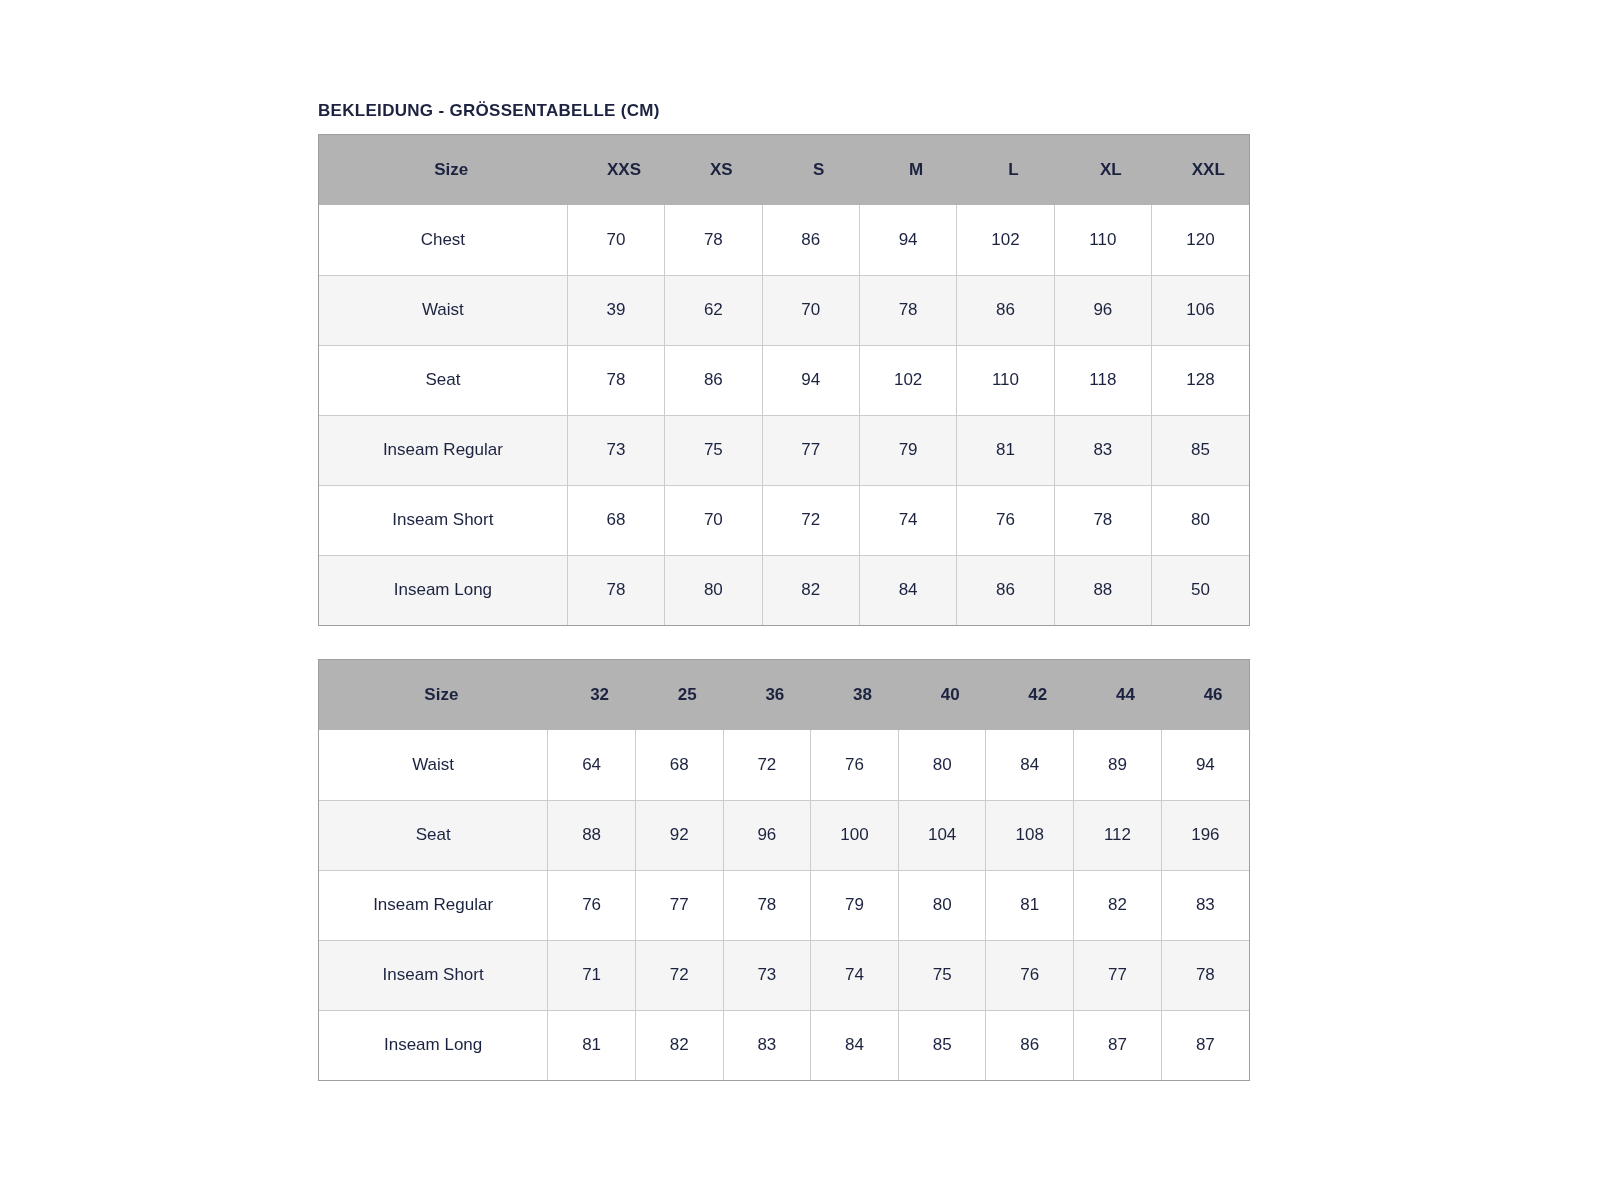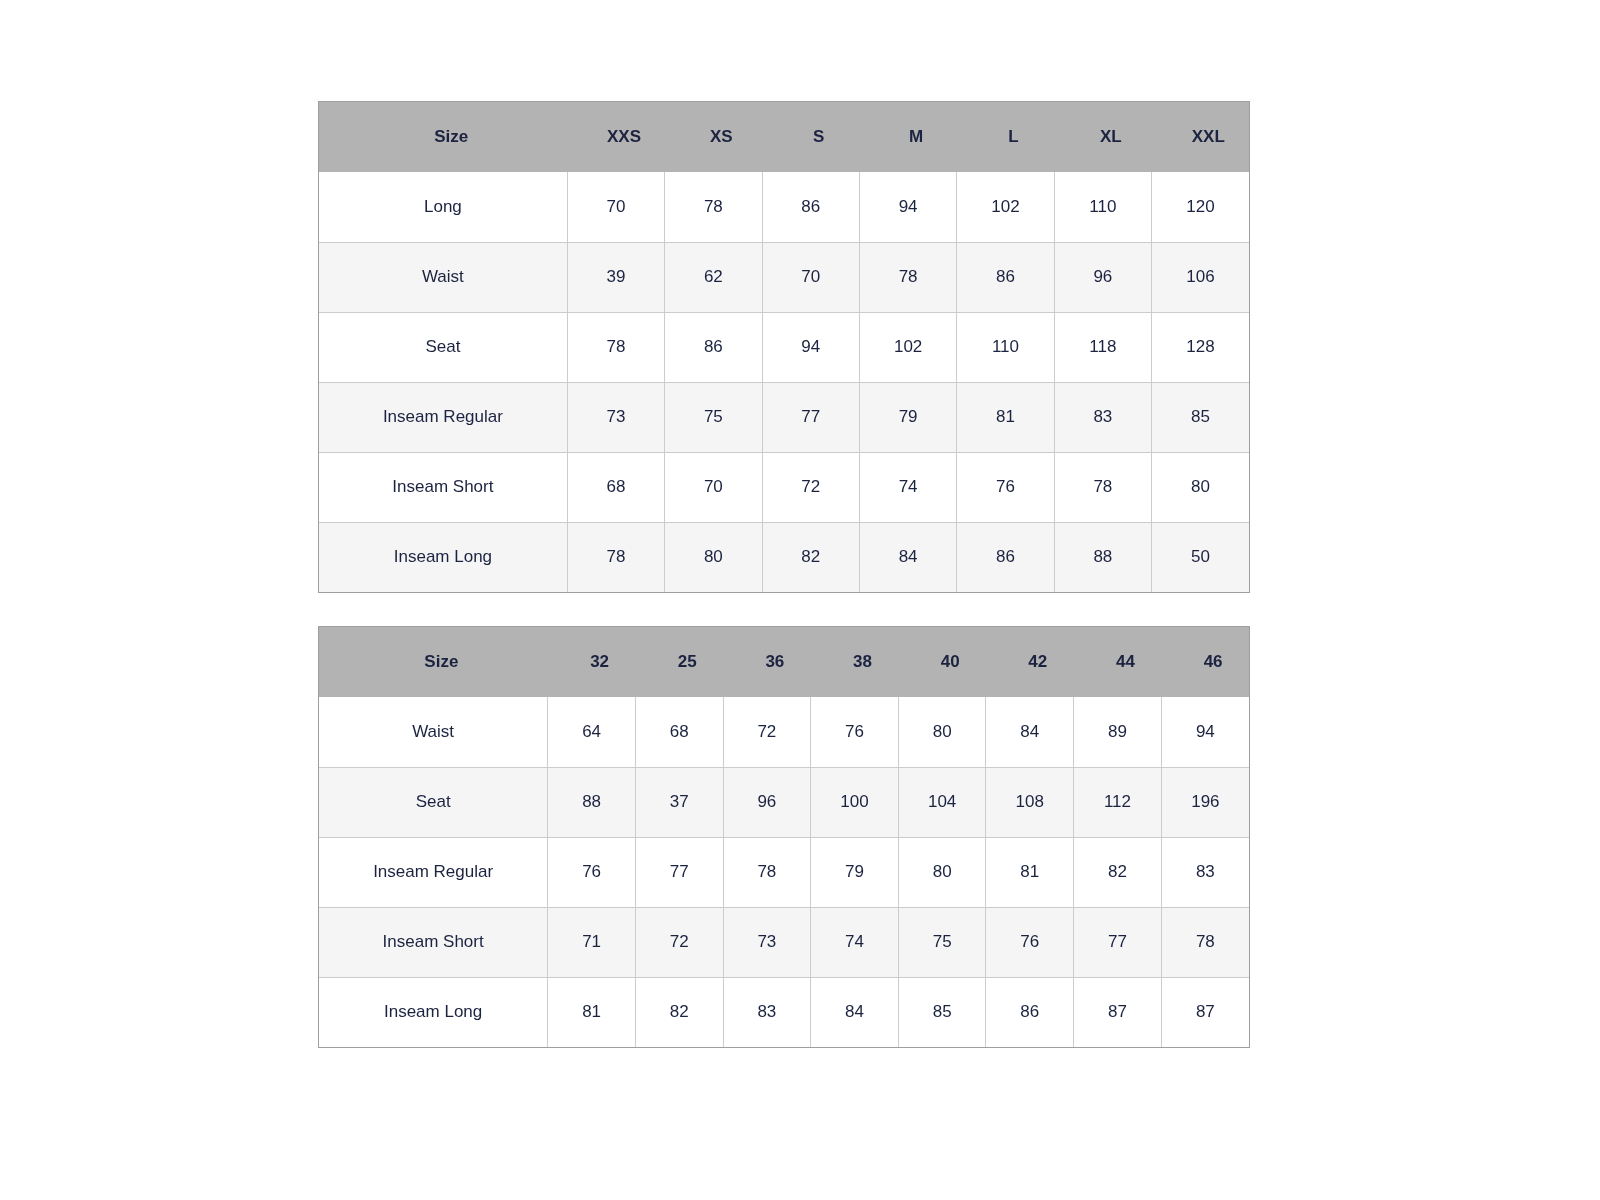--- a/index.html
+++ b/index.html
@@ -59,20 +59,21 @@
   .size-table tbody tr td:first-child { border-left: none; }
   .size-table tbody tr td:last-child { border-right: none; }
   .size-table tbody tr:first-child td { border-top: none; }
   .size-table tbody tr:last-child td { border-bottom: none; }
   #table-frame-numeric { margin-top: 33px; }
 </style>
 </head>
 <body>
 
 <div class="content">
+  <div class="page-title">BEKLEIDUNG - GRÖSSENTABELLE (CM)</div>
 
   <div class="table-frame" id="table-frame-alpha">
     <table class="size-table">
       <colgroup>
           <col style="width: 26.7%;">
           <col>
           <col>
           <col>
           <col>
           <col>
@@ -86,21 +87,21 @@
             <th>XS</th>
             <th>S</th>
             <th>M</th>
             <th>L</th>
             <th>XL</th>
             <th>XXL</th>
           </tr>
       </thead>
       <tbody>
           <tr>
-            <td>Long</td>
+            <td>Chest</td>
             <td>70</td>
             <td>78</td>
             <td>86</td>
             <td>94</td>
             <td>102</td>
             <td>110</td>
             <td>120</td>
           </tr>
           <tr>
             <td>Waist</td>
@@ -190,21 +191,21 @@
             <td>72</td>
             <td>76</td>
             <td>80</td>
             <td>84</td>
             <td>89</td>
             <td>94</td>
           </tr>
           <tr>
             <td>Seat</td>
             <td>88</td>
-            <td>37</td>
+            <td>92</td>
             <td>96</td>
             <td>100</td>
             <td>104</td>
             <td>108</td>
             <td>112</td>
             <td>196</td>
           </tr>
           <tr>
             <td>Inseam Regular</td>
             <td>76</td>

